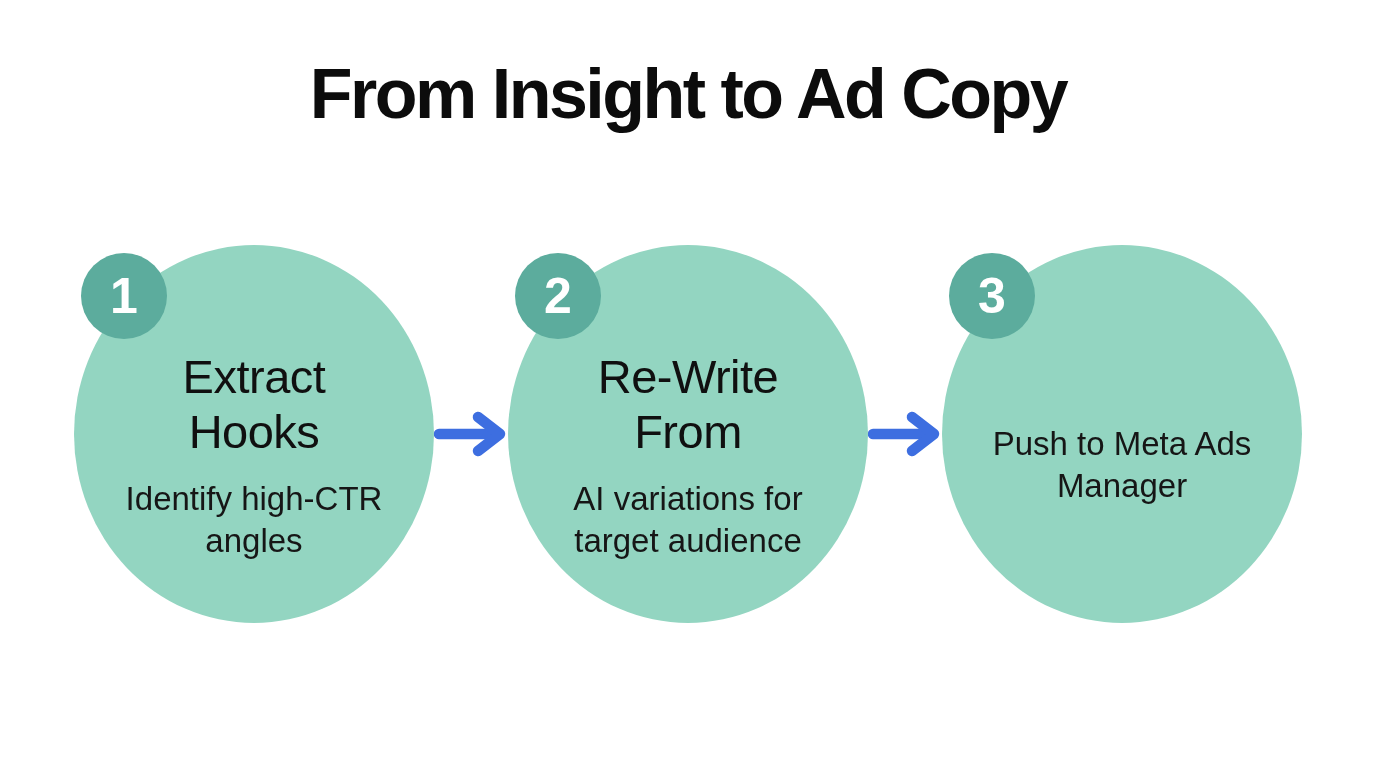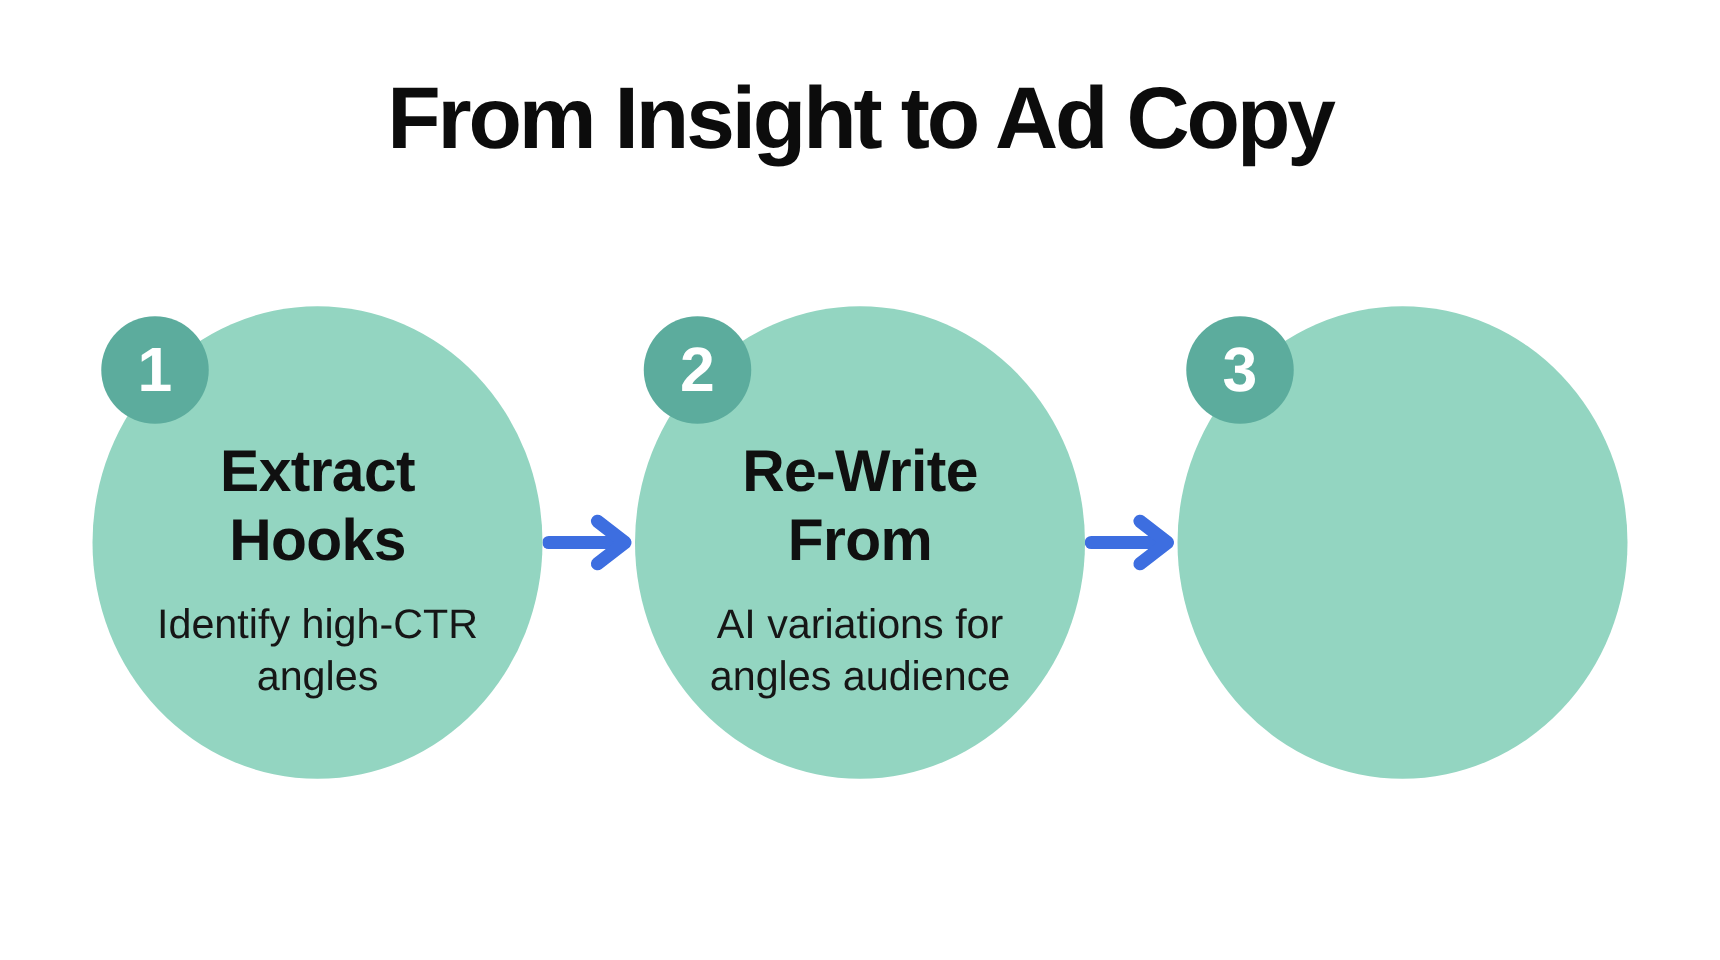--- a/index.html
+++ b/index.html
@@ -59,21 +59,21 @@
     color: var(--badge-text, #ffffff);
     font-size: 50px;
     font-weight: bold;
     display: flex;
     align-items: center;
     justify-content: center;
     z-index: 2;
   }
   .step-title {
     font-size: 47px;
-    font-weight: bold;
+    font-weight: normal;
     line-height: 1.17;
     letter-spacing: -0.5px;
     color: var(--step-title-text, #101010);
     white-space: pre-line;
     text-align: center;
   }
   .step-subtitle {
     margin-top: 18px;
     font-size: 33px;
     line-height: 1.27;
@@ -124,30 +124,32 @@
       </svg>
     </div>
 
     <div class="step-circle">
       <div class="step-badge">
         <span>2</span>
       </div>
       <div class="step-title">Re-Write
 From</div>
       <div class="step-subtitle">AI variations for
-angles audience</div>
+target audience</div>
     </div>
 
     <div class="arrow-cell">
       <svg width="74" height="52" viewBox="0 0 74 52" aria-hidden="true">
         <path class="arrow-stroke" d="M5 26 H59"></path>
         <path class="arrow-stroke" d="M44 9 L66 26 L44 43"></path>
       </svg>
     </div>
 
     <div class="step-circle">
       <div class="step-badge">
         <span>3</span>
       </div>
+      <div class="step-subtitle">Push to Meta Ads
+Manager</div>
     </div>
 
   </div>
 </div>
 
 </body></html>

